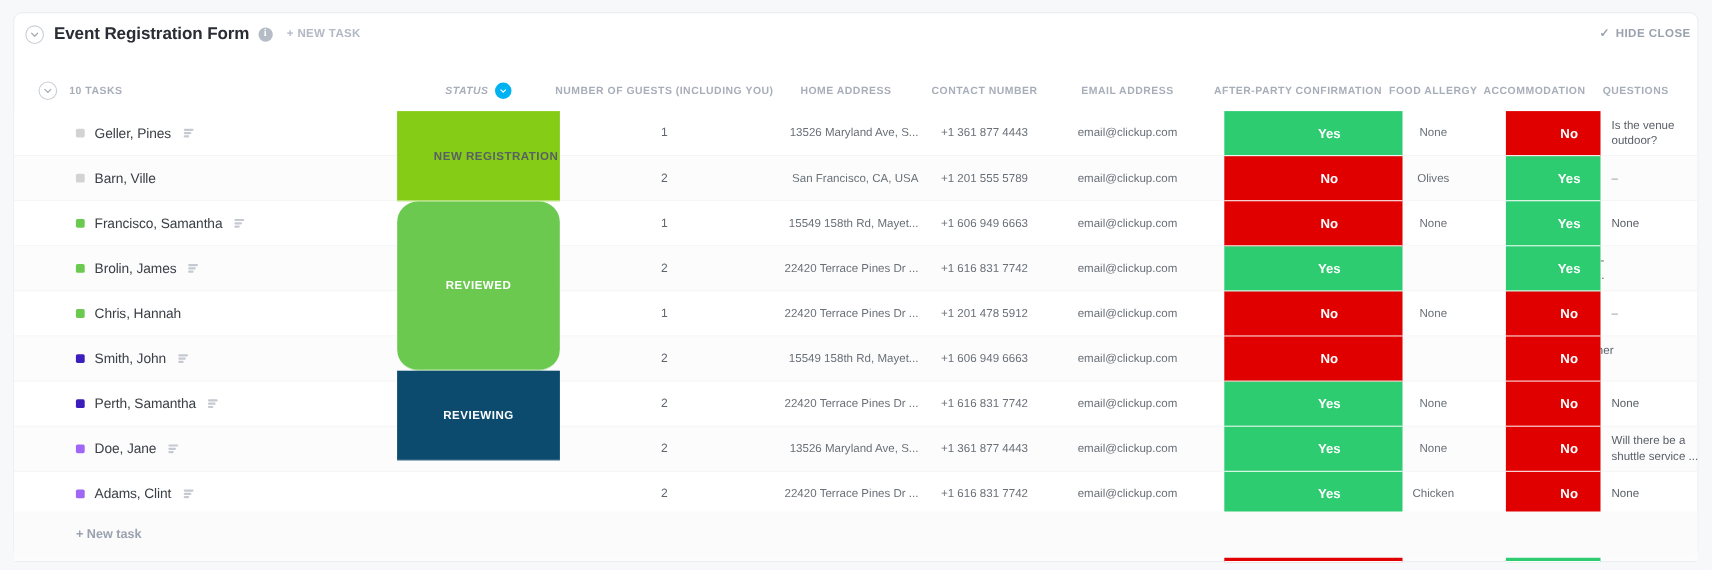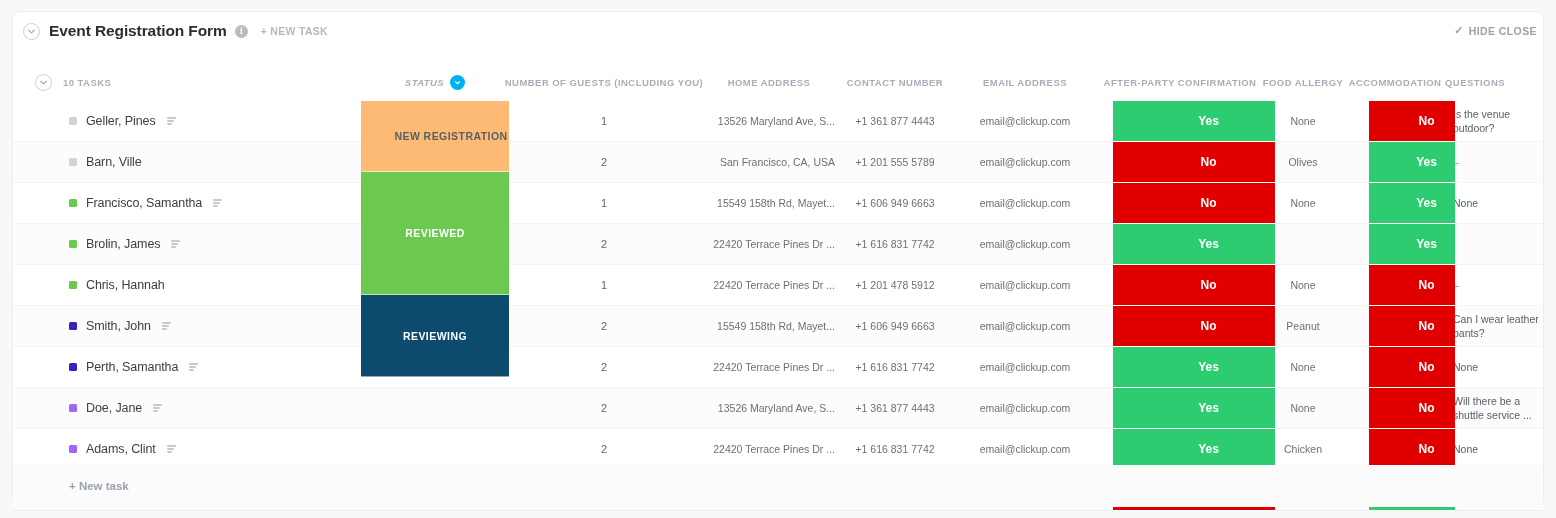--- a/index.html
+++ b/index.html
@@ -58,21 +58,21 @@
   .grid-row { display: flex; width: 100%; }
   .c-name   { width: 348px; flex: none; }
   .c-status { width: 148px; flex: none; }
   .c-guests { width: 190px; flex: none; }
   .c-addr   { width: 140px; flex: none; }
   .c-phone  { width: 112px; flex: none; }
   .c-email  { width: 148px; flex: none; }
   .c-party  { width: 162px; flex: none; }
   .c-food   { width: 84px;  flex: none; }
   .c-accom  { width: 100px; flex: none; }
-  .c-quest  { width: 100px; flex: none; }
+  .c-quest  { width: 100px; flex: none; margin-left: 12px; }
 
   
   .headrow {
     position: absolute; left: 0; top: 52px; width: 100%; height: 37px;
     align-items: center;
   }
   .hcell {
     font-size: 9.5px; font-weight: 700; color: #a8aeb9;
     letter-spacing: 0.45px; text-transform: uppercase;
     display: flex; align-items: center; white-space: nowrap;
@@ -327,21 +327,20 @@
                 <i></i>
               </span>
             </div>
           </div>
           <div class="c-status"></div>
           <div class="c-guests cell ctr num">2</div>
           <div class="c-addr cell rt sm">15549 158th Rd, Mayet...</div>
           <div class="c-phone cell ctr sm">+1 606 949 6663</div>
           <div class="c-email cell ctr sm">email@clickup.com</div>
           <div class="c-party"></div>
-          <div class="c-food cell ctr sm">Peanut</div>
           <div class="c-accom"></div>
           <div class="c-quest cell">
             <div class="q-text">Can I wear leather pants?</div>
           </div>
         </div>
         <div class="row grid-row">
           <div class="c-name">
             <div class="namecell">
               <span class="sq" style="background:#3c1ebc"></span>
               <span class="taskname">Perth, Samantha</span>
@@ -427,22 +426,22 @@
           <div class="c-party"></div>
           <div class="c-food cell ctr sm">None</div>
           <div class="c-accom"></div>
           <div class="c-quest cell">
             <div class="q-text q-dash" style="text-align: center;">–</div>
           </div>
         </div>
       </div>
 
     <div class="statuslayer" id="statuslayer">
-        <div class="statusblock" style="height: 71px; background: #fdba74; color: rgb(89, 95, 102); padding-left: 32px;">NEW REGISTRATION</div>
-        <div class="statusblock" style="height: 123px; background: rgb(107, 201, 80); color: rgb(255, 255, 255);">REVIEWED</div>
+        <div class="statusblock" style="height: 82px; background: #84cc16; color: rgb(89, 95, 102); padding-left: 32px;">NEW REGISTRATION</div>
+        <div class="statusblock" style="height: 154px; background: rgb(107, 201, 80); color: rgb(255, 255, 255); border-radius: 19px;">REVIEWED</div>
         <div class="statusblock" style="height: 82px; background: #0c4a6e; color: rgb(255, 255, 255);">REVIEWING</div>
       </div>
 
     <div class="ynlayer party" id="partylayer">
         <div class="ynblock" style="background: rgb(46, 204, 113);">Yes</div>
         <div class="ynblock" style="background: rgb(224, 0, 0);">No</div>
         <div class="ynblock" style="background: rgb(224, 0, 0);">No</div>
         <div class="ynblock" style="background: rgb(46, 204, 113);">Yes</div>
         <div class="ynblock" style="background: rgb(224, 0, 0);">No</div>
         <div class="ynblock" style="background: rgb(224, 0, 0);">No</div>

